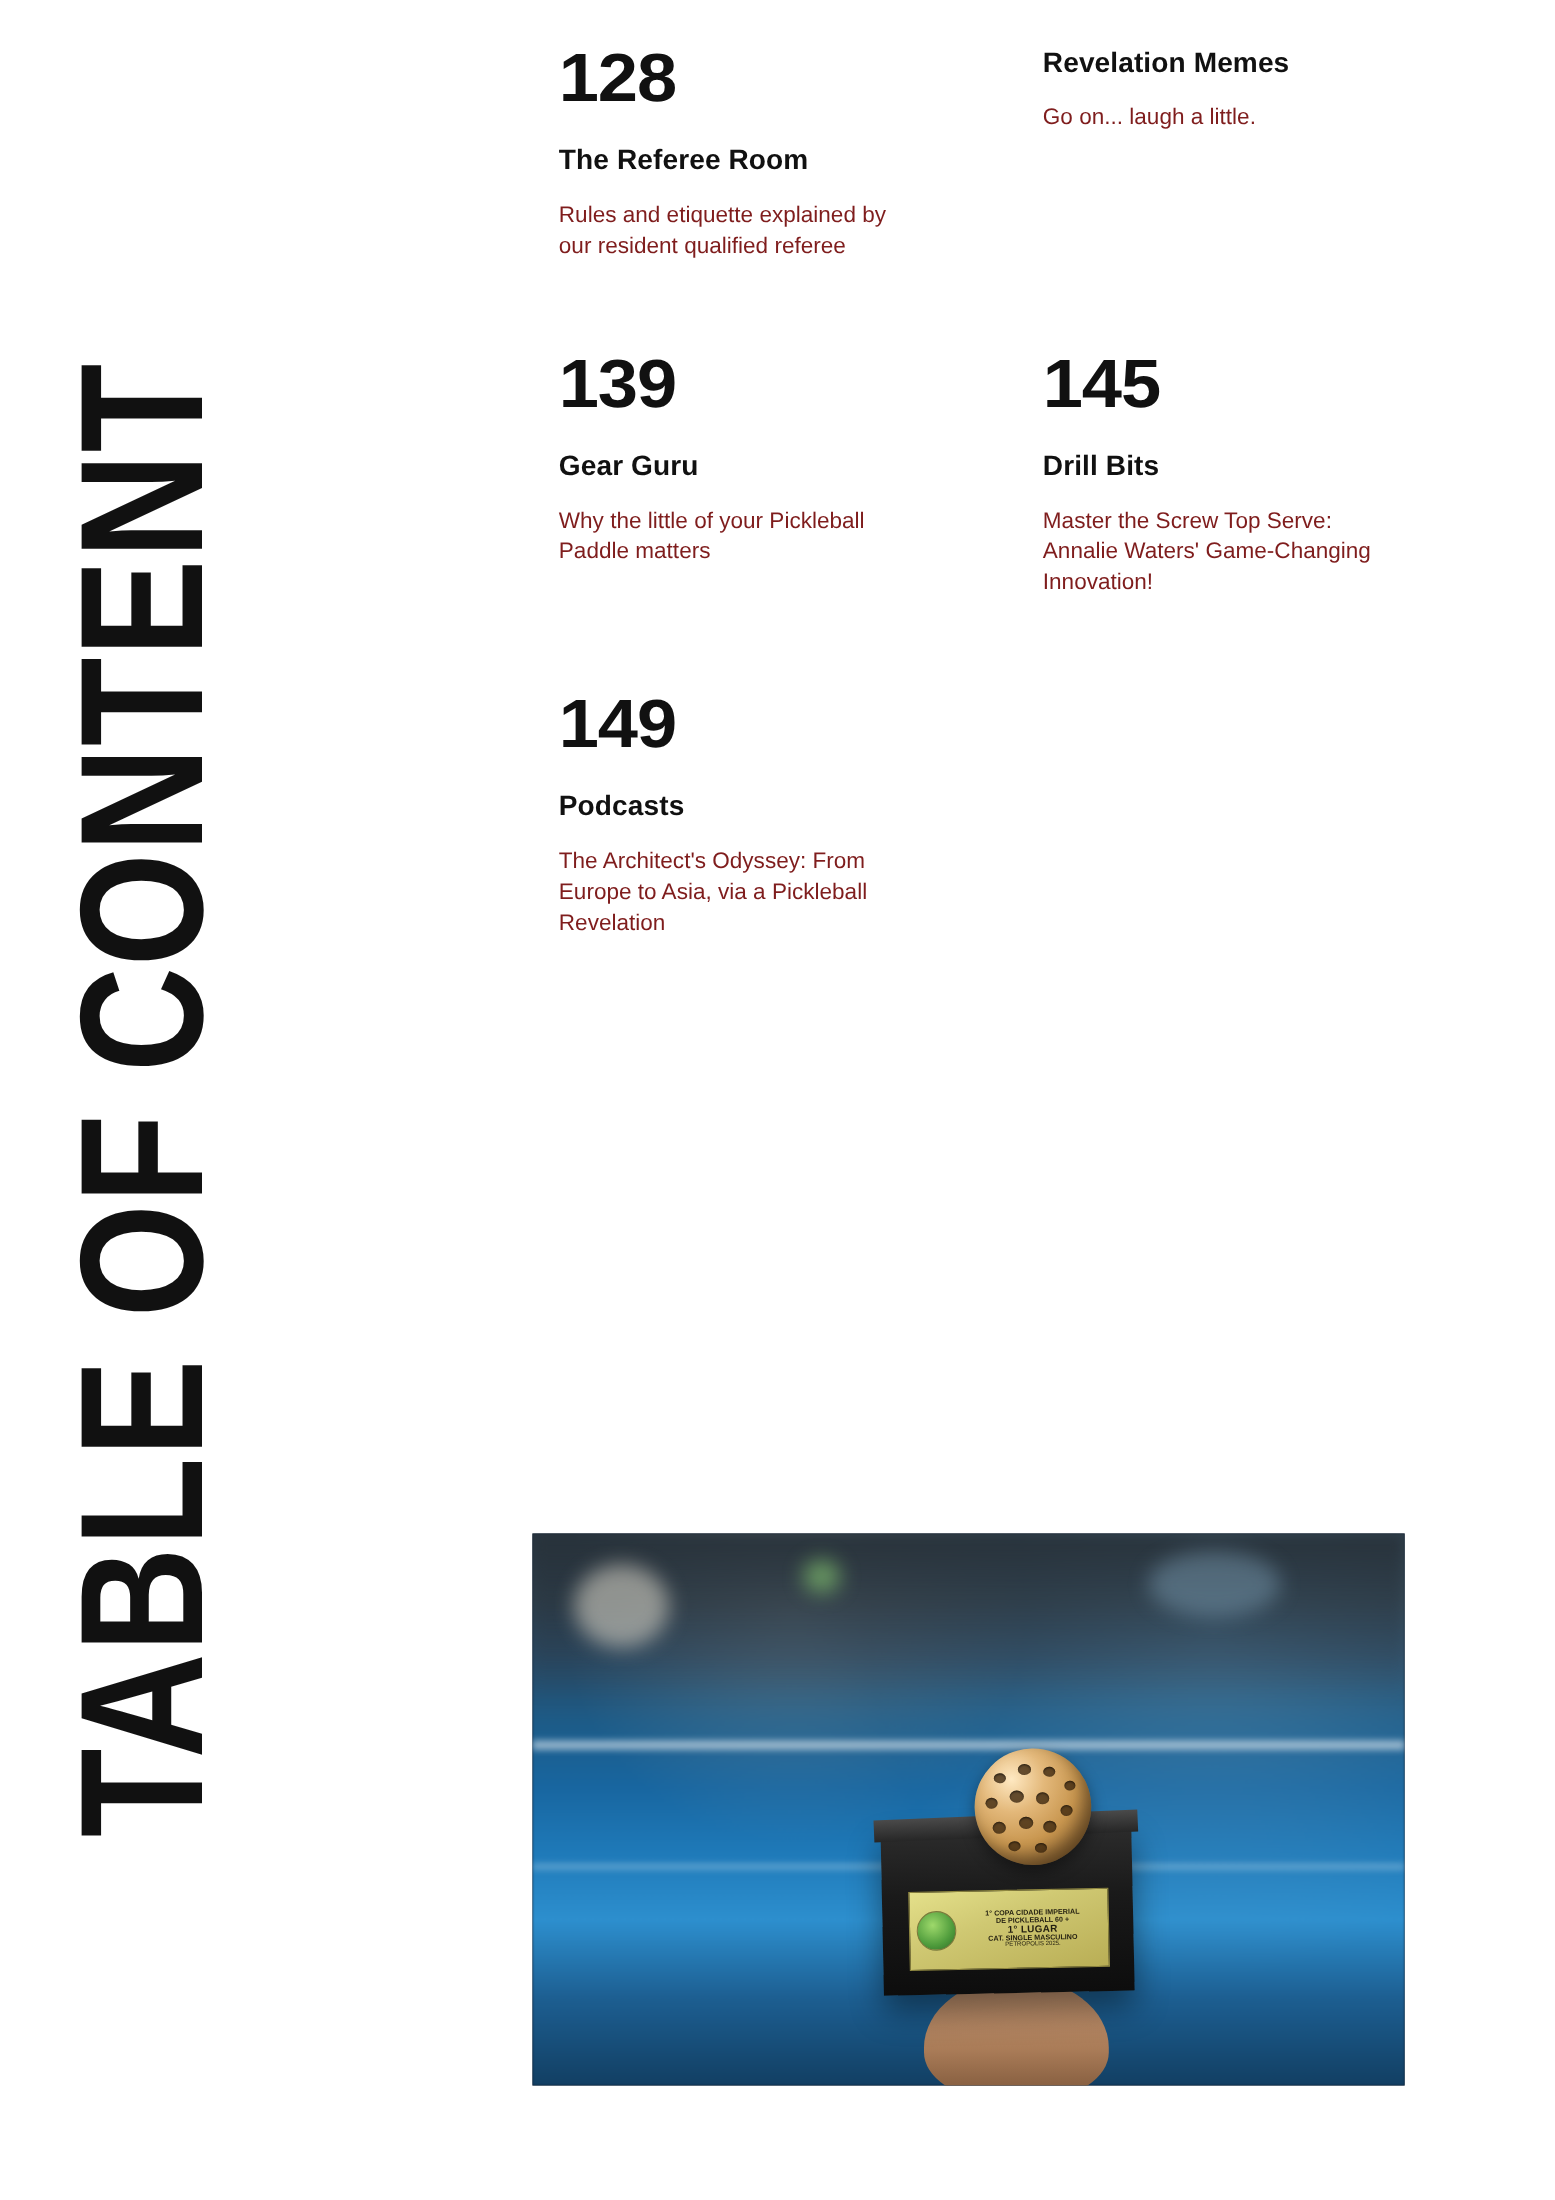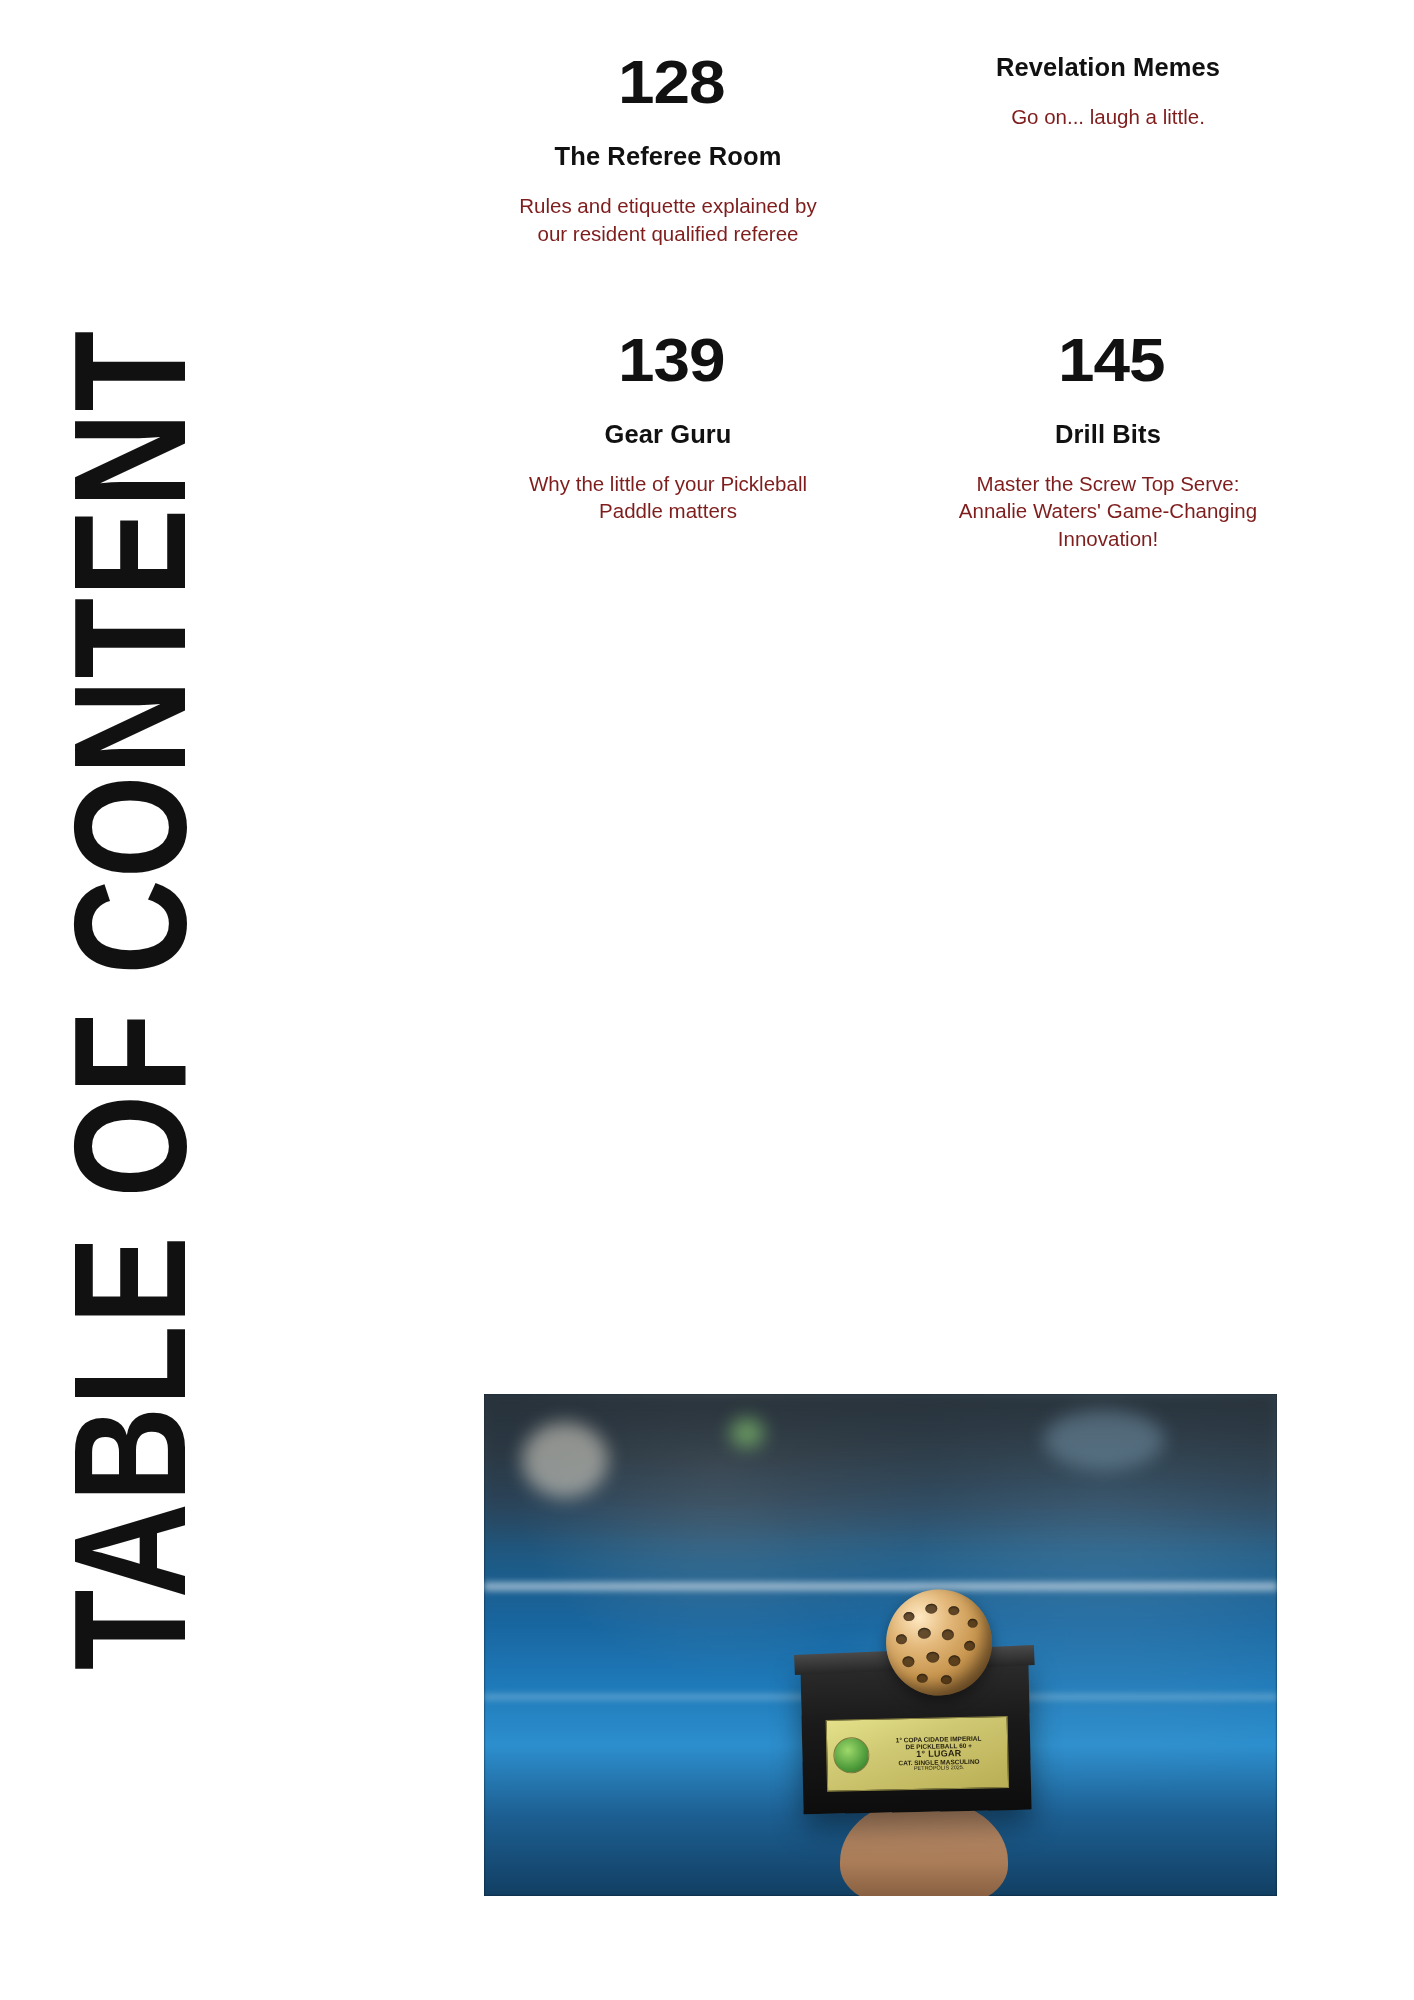--- a/index.html
+++ b/index.html
@@ -44,23 +44,22 @@
   .vtitle span {
     display:inline-block;
     transform:scaleX(0.93) scaleY(1.12);
     transform-origin:center center;
   }
 
   
   .grid {
     position:absolute;
     left:508px;
-    top:50px;
+    top:40px;
     width:880px;
-    text-align:center;
   }
   .row {
     display:flex;
     gap:0px;
   }
   .cell {
     width:446px;
     padding-right:120px;
   }
   .cell.empty { visibility:hidden; }
@@ -278,20 +277,28 @@
       </div>
       <div class="cell">
         <div class="num"><span>145</span></div>
         <div class="etitle">Drill Bits</div>
         <div class="edesc">Master the Screw Top Serve: Annalie Waters' Game-Changing Innovation!</div>
       </div>
     </div>
 
     <div class="spacer-b"></div>
 
+    <div class="row row-3">
+      <div class="cell">
+        <div class="num"><span>149</span></div>
+        <div class="etitle">Podcasts</div>
+        <div class="edesc">The Architect's Odyssey: From Europe to Asia, via a Pickleball Revelation</div>
+      </div>
+      <div class="cell empty"></div>
+    </div>
 
   </div>
 
   <div class="photo">
     <div class="ph-bg"></div>
     <div class="ph-blur-top"></div>
     <div class="ph-line l1"></div>
     <div class="ph-line l2"></div>
     <div class="ph-dot d1"></div>
     <div class="ph-dot d2"></div>

